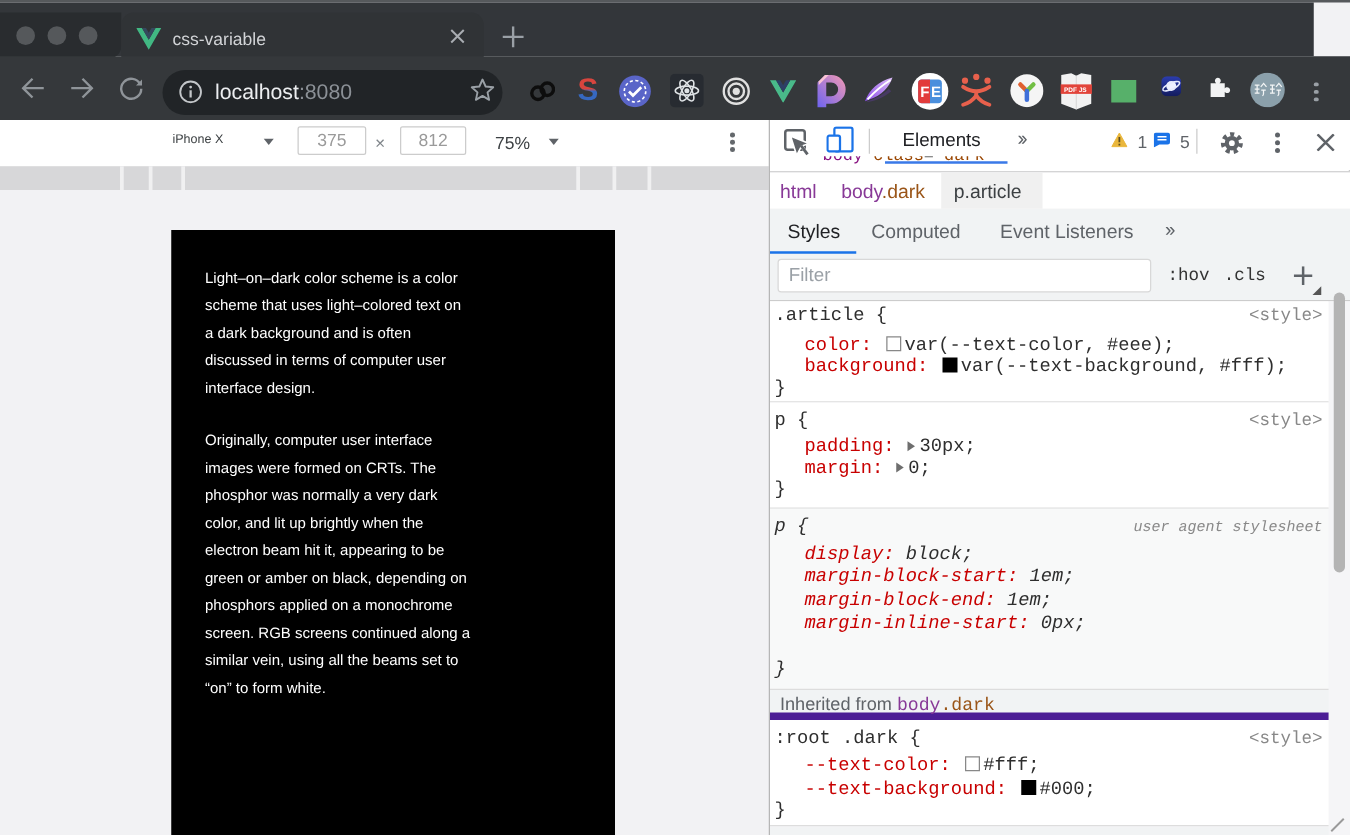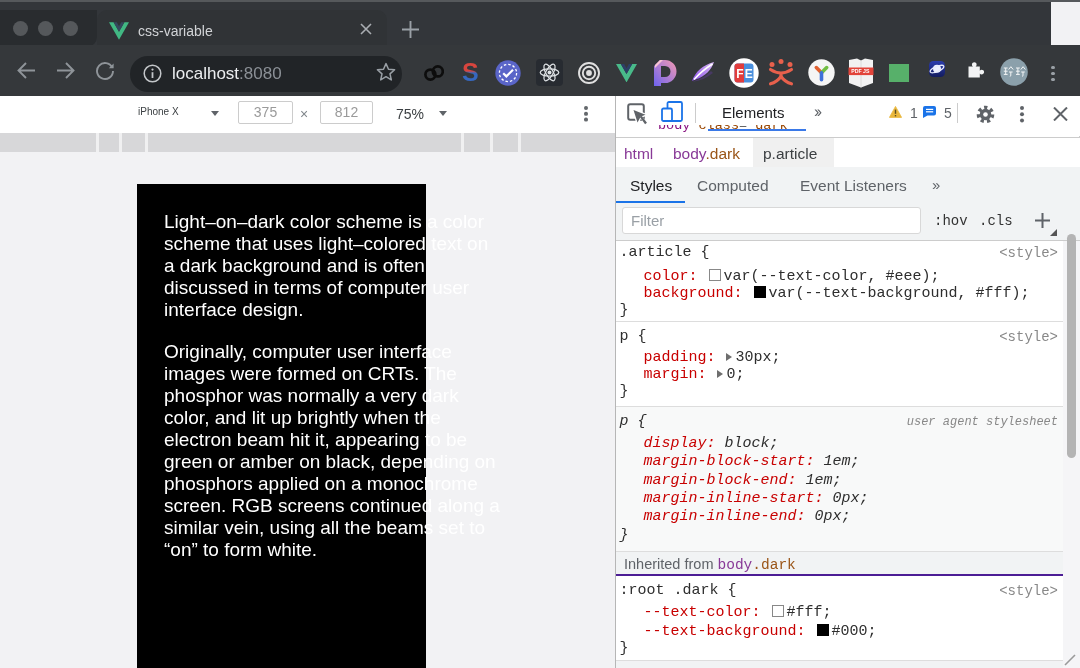--- a/index.html
+++ b/index.html
@@ -176,21 +176,21 @@
   <div class="a" style="left:584px;top:10px;width:3.8px;height:3.8px;border-radius:50%;background:#64686c;box-shadow:0 5.8px 0 #64686c,0 11.6px 0 #64686c"></div>
 </div>
 <div class="a" id="ruler" style="left:0;top:133px;width:615px;height:19px;background:#d7d7d9">
   <div class="a" style="left:96px;top:0;width:3px;height:19px;background:#f0f0f1"></div>
   <div class="a" style="left:119px;top:0;width:3px;height:19px;background:#f0f0f1"></div>
   <div class="a" style="left:145px;top:0;width:3px;height:19px;background:#f0f0f1"></div>
   <div class="a" style="left:461px;top:0;width:3px;height:19px;background:#f0f0f1"></div>
   <div class="a" style="left:490px;top:0;width:3px;height:19px;background:#f0f0f1"></div>
   <div class="a" style="left:518px;top:0;width:3px;height:19px;background:#f0f0f1"></div>
 </div>
-<div class="a" id="screen" style="left:137px;top:184px;width:289px;height:484px;background:#000;color:#fff;font-size:19px;line-height:22px">
+<div class="a" id="screen" style="left:137px;top:184px;width:355px;height:484px;background:#000;color:#fff;font-size:12px;line-height:22px">
   <div class="a" style="left:27px;top:27px;white-space:pre">Light–on–dark color scheme is a color
 scheme that uses light–colored text on
 a dark background and is often
 discussed in terms of computer user
 interface design.</div>
   <div class="a" style="left:27px;top:157px;white-space:pre">Originally, computer user interface
 images were formed on CRTs. The
 phosphor was normally a very dark
 color, and lit up brightly when the
 electron beam hit it, appearing to be
@@ -290,24 +290,23 @@
   <div class="cl pp" style="top:44px"><b>margin:</b> <span class="tri"></span>0;</div>
   <div class="cl" style="top:60.5px">}</div>
 </div>
 <div class="a it" id="sec3" style="left:616px;top:406.5px;width:447px;height:145px;background:#f8f9f9;border-bottom:1px solid #ddd">
   <div class="cl" style="top:6px">p {</div>
   <div class="sty" style="top:7px;font-style:italic;font-size:12px">user agent stylesheet</div>
   <div class="cl pp" style="top:28.3px"><b>display:</b> block;</div>
   <div class="cl pp" style="top:46.9px"><b>margin-block-start:</b> 1em;</div>
   <div class="cl pp" style="top:65.3px"><b>margin-block-end:</b> 1em;</div>
   <div class="cl pp" style="top:83.3px"><b>margin-inline-start:</b> 0px;</div>
-  <div class="cl pp" style="top:101.3px"><b>margin-inline-end:</b> 0px;</div>
   <div class="cl" style="top:120.2px">}</div>
 </div>
-<div class="a" id="sec4" style="left:616px;top:551.5px;width:447px;height:24px;background:#f1f3f4;border-bottom:2px solid #4c1d95;font-size:14.5px">
+<div class="a" id="sec4" style="left:616px;top:551.5px;width:447px;height:24px;background:#f1f3f4;border-bottom:6px solid #4c1d95;font-size:14.5px">
   <div class="a" style="left:8px;top:4px;color:#5f6368">Inherited from <span class="mono" style="color:#883997;font-size:14.5px">body<span style="color:#9a5518">.dark</span></span></div>
 </div>
 <div class="a" id="sec5" style="left:616px;top:575.5px;width:447px;height:85px;background:#fff;border-bottom:1px solid #ddd">
   <div class="cl" style="top:6.5px">:root .dark {</div>
   <div class="sty" style="top:7px">&lt;style&gt;</div>
   <div class="cl pp" style="top:28.5px"><b>--text-color:</b> <span class="sw" style="background:#fff;border:1px solid #888"></span>#fff;</div>
   <div class="cl pp" style="top:47.3px"><b>--text-background:</b> <span class="sw" style="background:#000"></span>#000;</div>
   <div class="cl" style="top:64.5px">}</div>
 </div>
 <div class="a" style="left:616px;top:661.5px;width:464px;height:6.5px;background:#f1f3f4"></div>

